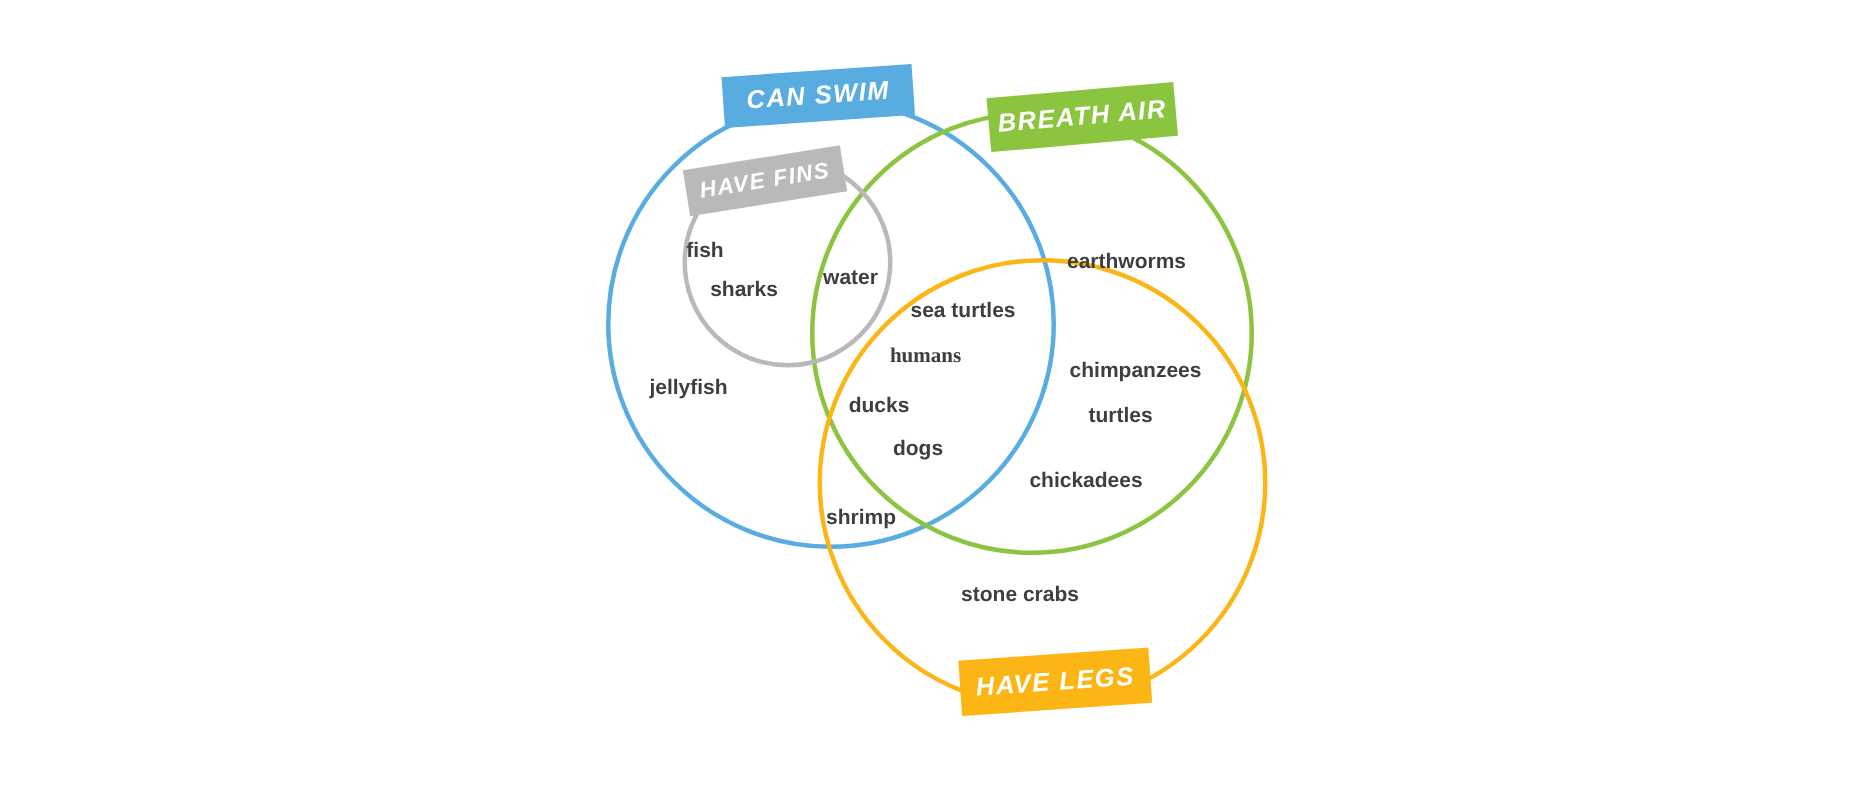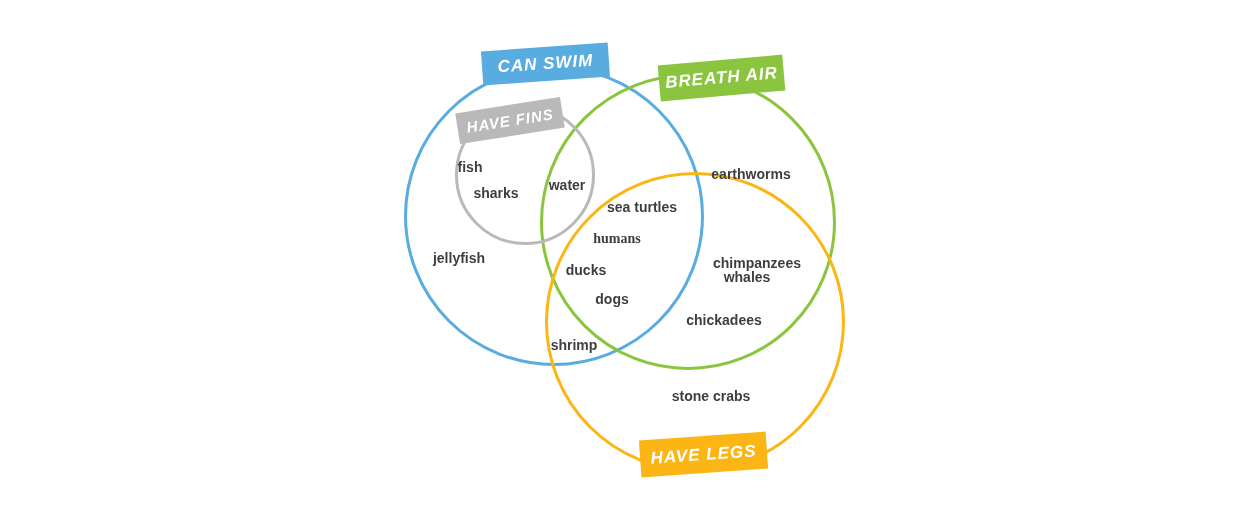--- a/index.html
+++ b/index.html
@@ -58,28 +58,28 @@
     text-align: center;
     z-index: 2;
   }
   .item-water-mocassins { left: 637px; top: 136px; }
   .item-earthworms      { left: 751px; top: 144px; margin-top: 30px; }
   .item-fish            { left: 470px; top: 167px; }
   .item-whales          { left: 567px; top: 185px; }
   .item-sharks          { left: 496px; top: 193px; }
   .item-sea-turtles     { left: 642px; top: 207px; }
   .item-humans          { left: 617px; top: 238px; font-family: Liberation Serif, serif; }
-  .item-chimpanzees     { left: 757px; top: 247px; margin-top: 16px; }
+  .item-chimpanzees     { left: 757px; top: 247px; }
   .item-jellyfish       { left: 459px; top: 258px; }
   .item-ducks           { left: 586px; top: 270px; }
   .item-spiders         { left: 747px; top: 277px; }
   .item-dogs            { left: 612px; top: 299px; text-align: right; }
   .item-chickadees      { left: 724px; top: 320px; text-align: center; }
   .item-shrimp          { left: 574px; top: 345px; }
-  .item-stone-crabs     { left: 680px; top: 396px; margin-left: 31px; }
+  .item-stone-crabs     { left: 680px; top: 396px; }
 </style>
 </head>
 <body>
 
 <div class="canvas">
 
   <div class="circle circle-can-swim" style="border-color: rgb(88, 172, 224);"></div>
   <div class="circle circle-breath-air" style="border-color: rgb(139, 197, 63);"></div>
   <div class="circle circle-have-legs" style="border-color: rgb(251, 182, 21);"></div>
   <div class="circle circle-have-fins" style="border-color: rgb(185, 185, 185);"></div>
@@ -91,19 +91,19 @@
 
   <span class="item item-earthworms">earthworms</span>
   <span class="item item-fish">fish</span>
   <span class="item item-whales">water</span>
   <span class="item item-sharks">sharks</span>
   <span class="item item-sea-turtles">sea turtles</span>
   <span class="item item-humans">humans</span>
   <span class="item item-chimpanzees">chimpanzees</span>
   <span class="item item-jellyfish">jellyfish</span>
   <span class="item item-ducks">ducks</span>
-  <span class="item item-spiders">whales</span>
+  <span class="item item-spiders">turtles</span>
   <span class="item item-dogs">dogs</span>
   <span class="item item-chickadees">chickadees</span>
   <span class="item item-shrimp">shrimp</span>
   <span class="item item-stone-crabs">stone crabs</span>
 
 </div>
 
 </body></html>

